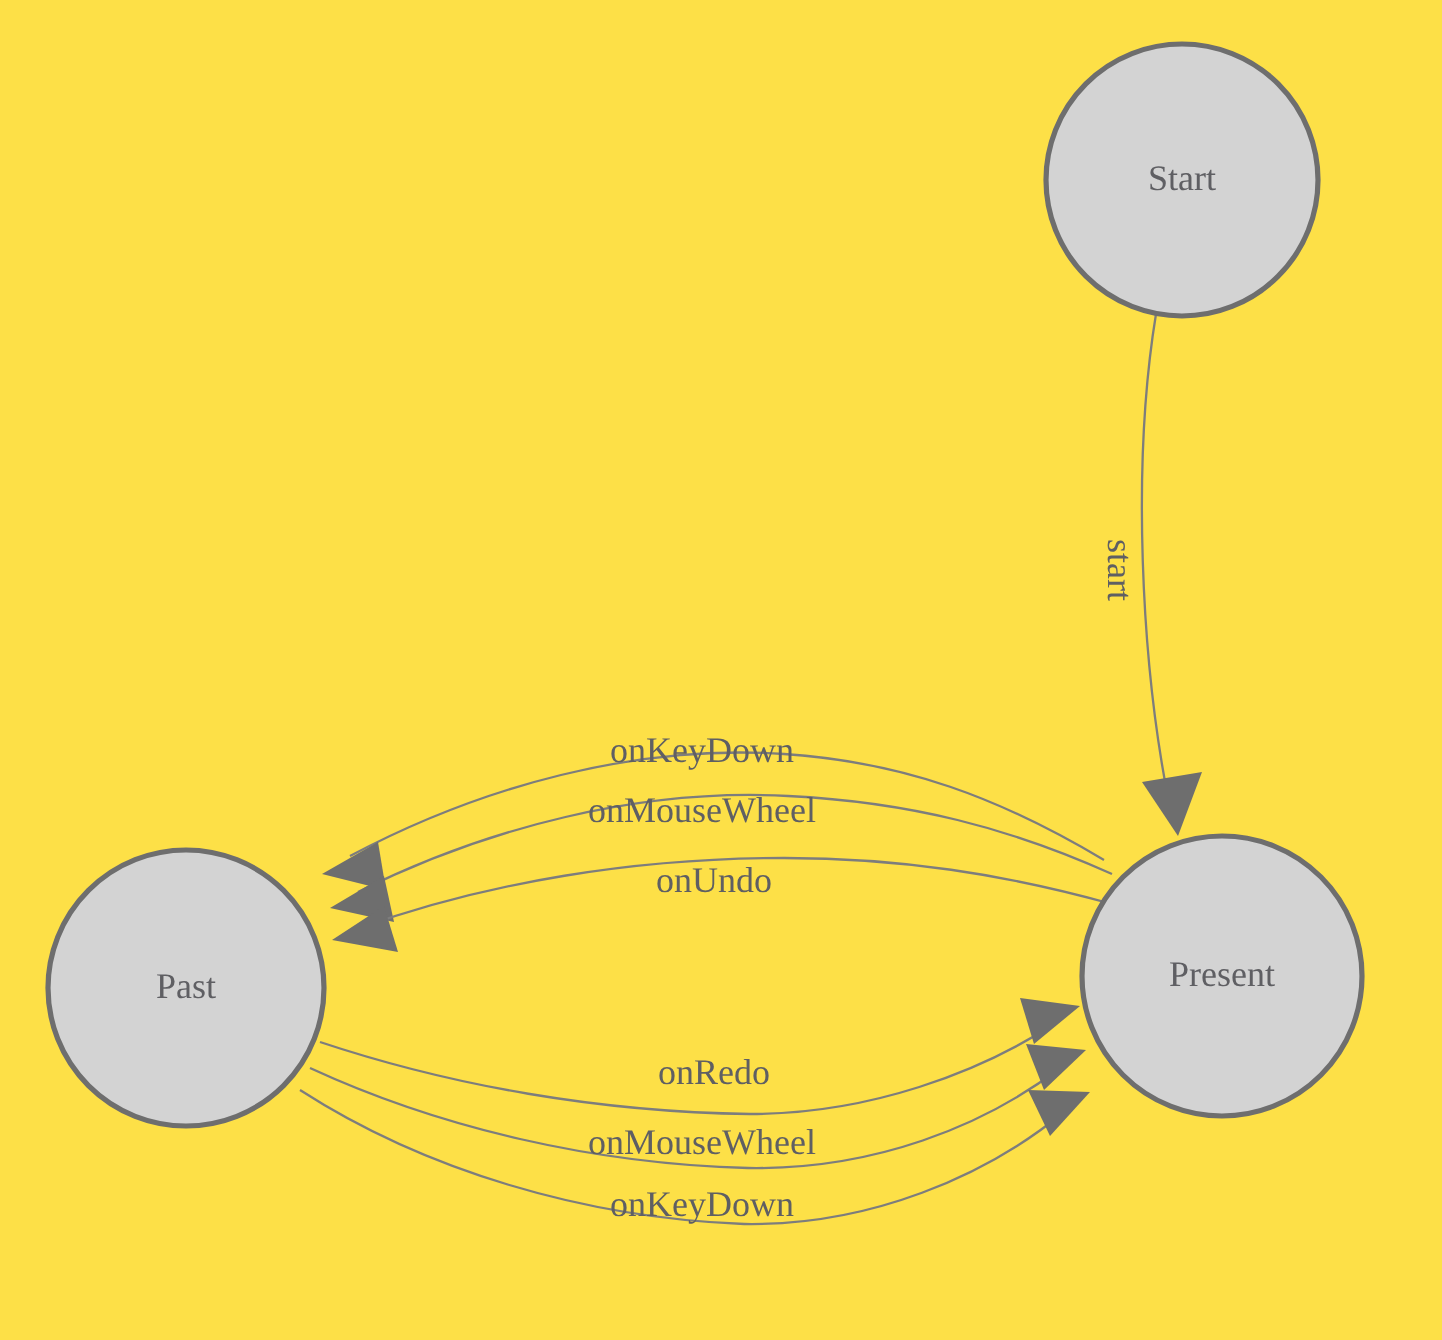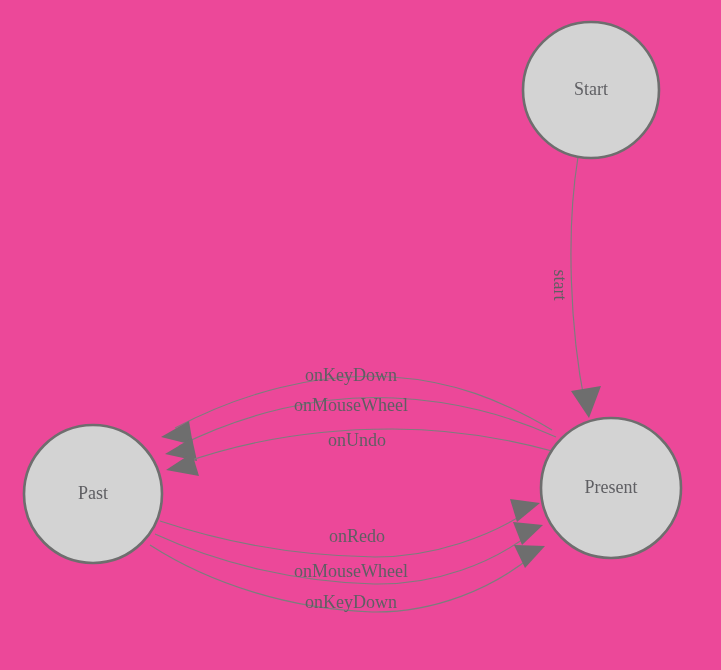--- a/index.html
+++ b/index.html
@@ -10,21 +10,21 @@
   body {
     width: 721px;
     height: 670px;
     font-family: "Liberation Serif", "DejaVu Serif", serif;
     overflow: hidden;
   }
   #diagram-root {
     position: relative;
     width: 721px;
     height: 670px;
-    background: #ec4899;
+    background: #fde047;
     text-decoration: underline;
   }
   svg.canvas {
     position: absolute;
     top: 0;
     left: 0;
     width: 721px;
     height: 670px;
     display: block;
   }

